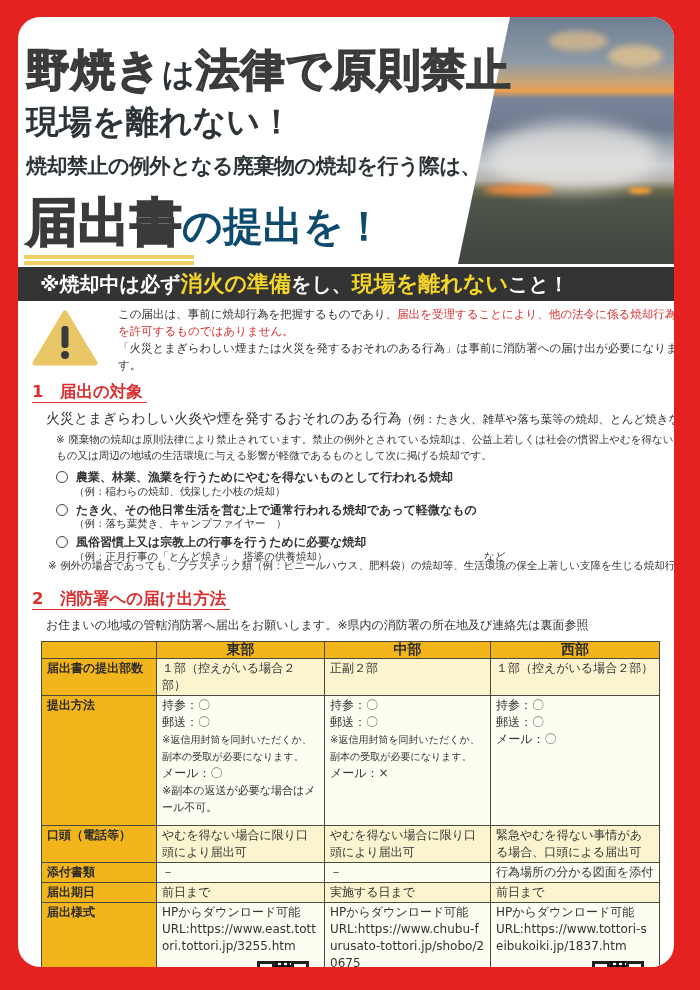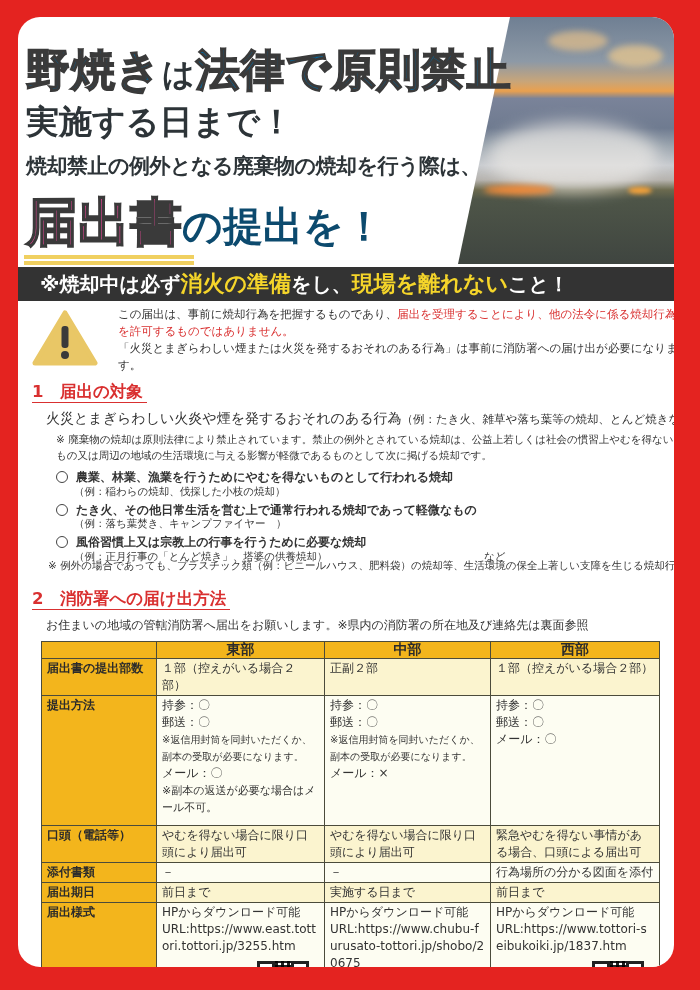--- a/index.html
+++ b/index.html
@@ -16,26 +16,26 @@
     background:
       linear-gradient(to bottom, #6f7f93 0%, #8d99a6 18%, #c7a57a 26%, #e9a04f 30%, #7a8399 33%, #6f7b90 45%, #9aa4ae 52%, #c9ccd0 60%, #b6b3ae 66%, #6b6a4f 70%, #4e5548 74%, #3f4540 100%);
   }
   .photo .cloud1 { position:absolute; left:90px; top:14px; width:60px; height:20px; background:#d7b98d; border-radius:50%; opacity:.8; filter: blur(3px); }
   .photo .cloud2 { position:absolute; left:150px; top:28px; width:55px; height:22px; background:#e2c38f; border-radius:50%; opacity:.8; filter: blur(3px); }
   .photo .smoke { position:absolute; left:30px; top:105px; width:170px; height:70px; background:#e8e6e3; border-radius:50%; opacity:.75; filter: blur(8px); }
   .photo .fire { position:absolute; left:26px; top:168px; width:70px; height:10px; background:#f08a3a; border-radius:50%; filter: blur(3px); }
   .photo .fire2 { position:absolute; left:170px; top:170px; width:24px; height:7px; background:#f5a23a; border-radius:50%; filter: blur(2px); }
 
   .title1 { position:absolute; left:8px; top:28px; font-weight:bold; font-size:44px; line-height:50px; letter-spacing:1px; white-space:nowrap; }
-  .title1 .tan { color:#0369a1; -webkit-text-stroke: 1.5px #3a3a3a; }
+  .title1 .tan { color:#737373; -webkit-text-stroke: 1.5px #3a3a3a; }
   .title1 .dark { color:#2d3438; font-size:32px; }
   .title2 { position:absolute; left:8px; top:83px; font-weight:bold; font-size:33px; color:#2d3438; white-space:nowrap; }
   .title3 { position:absolute; left:8px; top:135px; font-weight:bold; font-size:21px; color:#2d3438; white-space:nowrap; letter-spacing:-0.5px; }
   .title4 { position:absolute; left:8px; top:175px; white-space:nowrap; font-weight:bold; }
-  .title4 .yel { font-size:52px; color:#ec4899; -webkit-text-stroke:1.5px #3a3a3a; line-height:60px; }
+  .title4 .yel { font-size:52px; color:#404040; -webkit-text-stroke:1.5px #3a3a3a; line-height:60px; }
   .title4 .dk { font-size:40px; color:#0c4a6e; }
   .underline1 { position:absolute; left:6px; top:238px; width:170px; height:4px; background:#f0d060; }
   .underline2 { position:absolute; left:6px; top:244px; width:170px; height:4px; background:#f0d060; }
 
   .banner { position:absolute; left:0; top:250px; width:656px; height:34px; background:#333333; color:#fff; font-weight:bold; font-size:20px; line-height:34px; padding-left:22px; white-space:nowrap; }
   .banner .hl { color:#f5d52a; font-size:22px; }
 
   .warn { position:absolute; left:14px; top:293px; width:66px; height:56px; }
   .warn-text { position:absolute; left:100px; top:289px; width:560px; font-size:11.5px; line-height:17px; color:#333; }
   .warn-text .red { color:#d93030; }
@@ -81,21 +81,21 @@
 
   <div class="photo">
     <div class="cloud1"></div>
       <div class="cloud2"></div>
     <div class="smoke"></div>
       <div class="fire"></div>
       <div class="fire2"></div>
   </div>
 
   <div class="title1"><span class="tan">野焼き</span><span class="dark">は</span><span class="tan">法律で原則禁止</span></div>
-  <div class="title2">実施する日まで！</div>
+  <div class="title2">現場を離れない！</div>
   <div class="title3">焼却禁止の例外となる廃棄物の焼却を行う際は、</div>
   <div class="title4"><span class="yel">届出書</span><span class="dk">の提出を！</span></div>
   <div class="underline1"></div>
   <div class="underline2"></div>
 
   <div class="banner"><span>※焼却中は必ず</span><span class="hl">消火の準備</span><span>をし、</span><span class="hl">現場を離れない</span><span>こと！</span></div>
 
   <svg class="warn" viewBox="0 0 66 56">
     <path d="M33 3 L63 53 L3 53 Z" fill="#e9c766" stroke="#e9c766" stroke-width="5" stroke-linejoin="round"></path>
     <rect x="29.5" y="16" width="7" height="22" rx="3" fill="#3a3a3a"></rect>

